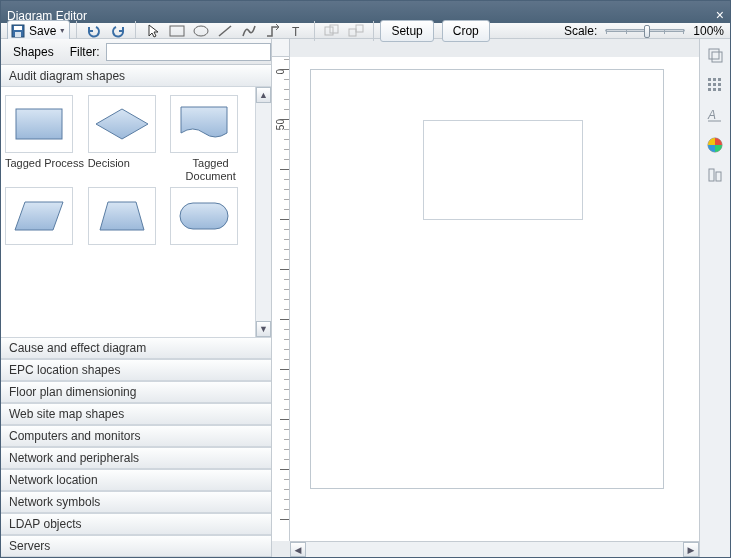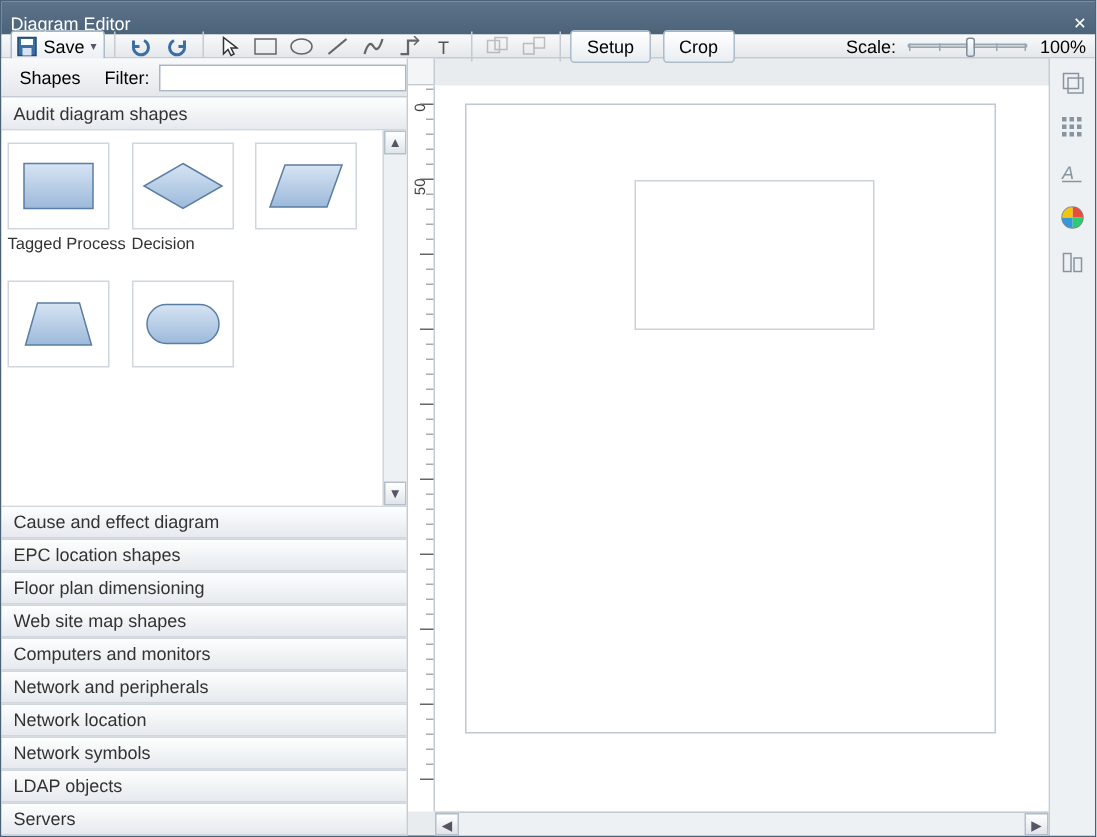--- a/index.html
+++ b/index.html
@@ -198,20 +198,28 @@
 
             <div class="shape-cell">
               <div class="shape-thumb">
                 <svg width="56" height="34">
                     <path d="M28 2 L54 17 L28 32 L2 17 Z" fill="url(#g1)" stroke="#5a7da3"></path>
                   </svg>
               </div>
               <div class="shape-label">Decision</div>
             </div>
 
+            <div class="shape-cell">
+              <div class="shape-thumb">
+                <svg width="50" height="38">
+                    <path d="M2 2 L48 2 L48 28 Q36 36 25 28 T2 28 Z" fill="url(#g1)" stroke="#5a7da3"></path>
+                  </svg>
+              </div>
+              <div class="shape-label">Tagged Document</div>
+            </div>
 
             <div class="shape-cell">
               <div class="shape-thumb">
                 <svg width="52" height="32">
                     <path d="M12 2 L50 2 L40 30 L2 30 Z" fill="url(#g1)" stroke="#5a7da3"></path>
                   </svg>
               </div>
               <div class="shape-label"></div>
             </div>
 

